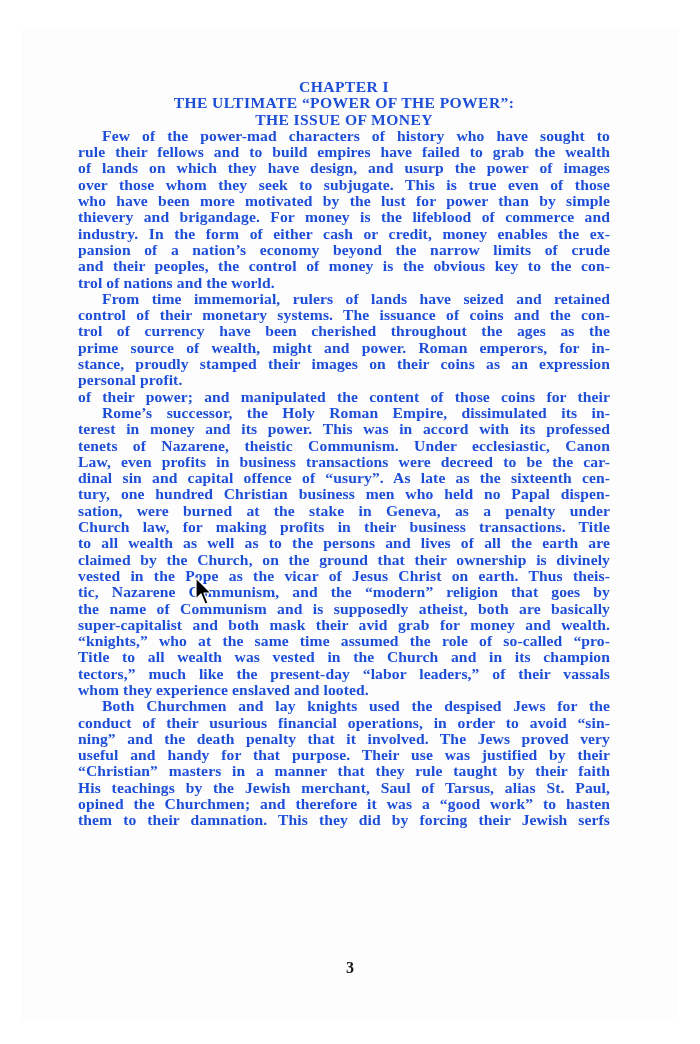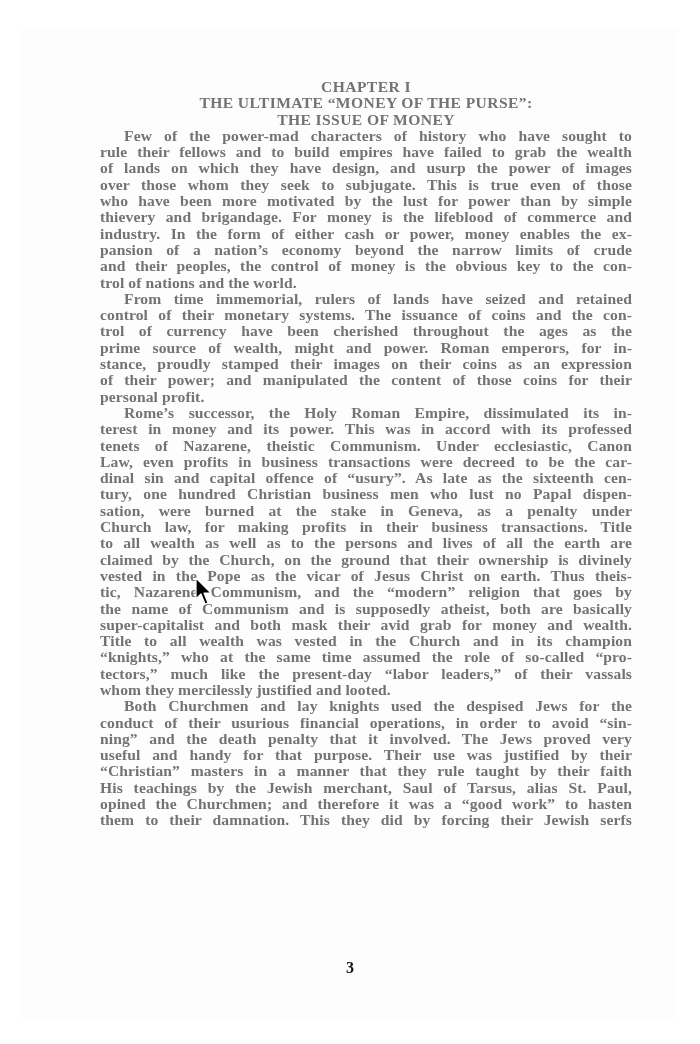--- a/index.html
+++ b/index.html
@@ -16,27 +16,27 @@
     .page {
       position: absolute;
       left: 22px;
       top: 28px;
       width: 656px;
       height: 994px;
       background: #fdfdfd;
     }
     .text-block {
       position: absolute;
-      left: 100px;
+      left: 78px;
       top: 79px;
       width: 532px;
       font-family: "Liberation Serif", "DejaVu Serif", serif;
       font-size: 15.6px;
       line-height: 16.3px;
-      color: #737373;
+      color: #1d4ed8;
       font-weight: bold;
       letter-spacing: 0.1px;
     }
     .heading-line {
       text-align: center;
       white-space: nowrap;
       height: 16.3px;
       font-size: 15.6px;
       letter-spacing: 0.4px;
     }
@@ -74,58 +74,58 @@
       pointer-events: none;
     }
   </style>
 </head>
 <body>
 
 <div class="page"></div>
 
 <div class="text-block">
   <div class="heading-line">CHAPTER I</div>
-  <div class="heading-line">THE ULTIMATE “MONEY OF THE PURSE”:</div>
+  <div class="heading-line">THE ULTIMATE “POWER OF THE POWER”:</div>
   <div class="heading-line">THE ISSUE OF MONEY</div>
   <div id="lines">
       <div class="line indent">Few of the power-mad characters of history who have sought to</div>
       <div class="line">rule their fellows and to build empires have failed to grab the wealth</div>
       <div class="line">of lands on which they have design, and usurp the power of images</div>
       <div class="line">over those whom they seek to subjugate. This is true even of those</div>
       <div class="line">who have been more motivated by the lust for power than by simple</div>
       <div class="line">thievery and brigandage. For money is the lifeblood of commerce and</div>
-      <div class="line">industry. In the form of either cash or power, money enables the ex-</div>
+      <div class="line">industry. In the form of either cash or credit, money enables the ex-</div>
       <div class="line">pansion of a nation’s economy beyond the narrow limits of crude</div>
       <div class="line">and their peoples, the control of money is the obvious key to the con-</div>
       <div class="line last">trol of nations and the world.</div>
       <div class="line indent">From time immemorial, rulers of lands have seized and retained</div>
       <div class="line">control of their monetary systems. The issuance of coins and the con-</div>
       <div class="line">trol of currency have been cherished throughout the ages as the</div>
       <div class="line">prime source of wealth, might and power. Roman emperors, for in-</div>
       <div class="line">stance, proudly stamped their images on their coins as an expression</div>
+      <div class="line last">personal profit.</div>
       <div class="line">of their power; and manipulated the content of those coins for their</div>
-      <div class="line last">personal profit.</div>
       <div class="line indent">Rome’s successor, the Holy Roman Empire, dissimulated its in-</div>
       <div class="line">terest in money and its power. This was in accord with its professed</div>
       <div class="line">tenets of Nazarene, theistic Communism. Under ecclesiastic, Canon</div>
       <div class="line">Law, even profits in business transactions were decreed to be the car-</div>
       <div class="line">dinal sin and capital offence of “usury”. As late as the sixteenth cen-</div>
-      <div class="line">tury, one hundred Christian business men who lust no Papal dispen-</div>
+      <div class="line">tury, one hundred Christian business men who held no Papal dispen-</div>
       <div class="line">sation, were burned at the stake in Geneva, as a penalty under</div>
       <div class="line">Church law, for making profits in their business transactions. Title</div>
       <div class="line">to all wealth as well as to the persons and lives of all the earth are</div>
       <div class="line">claimed by the Church, on the ground that their ownership is divinely</div>
       <div class="line">vested in the Pope as the vicar of Jesus Christ on earth. Thus theis-</div>
       <div class="line">tic, Nazarene Communism, and the “modern” religion that goes by</div>
       <div class="line">the name of Communism and is supposedly atheist, both are basically</div>
       <div class="line">super-capitalist and both mask their avid grab for money and wealth.</div>
+      <div class="line">“knights,” who at the same time assumed the role of so-called “pro-</div>
       <div class="line">Title to all wealth was vested in the Church and in its champion</div>
-      <div class="line">“knights,” who at the same time assumed the role of so-called “pro-</div>
       <div class="line">tectors,” much like the present-day “labor leaders,” of their vassals</div>
-      <div class="line last">whom they mercilessly justified and looted.</div>
+      <div class="line last">whom they experience enslaved and looted.</div>
       <div class="line indent">Both Churchmen and lay knights used the despised Jews for the</div>
       <div class="line">conduct of their usurious financial operations, in order to avoid “sin-</div>
       <div class="line">ning” and the death penalty that it involved. The Jews proved very</div>
       <div class="line">useful and handy for that purpose. Their use was justified by their</div>
       <div class="line">“Christian” masters in a manner that they rule taught by their faith</div>
       <div class="line">His teachings by the Jewish merchant, Saul of Tarsus, alias St. Paul,</div>
       <div class="line">opined the Churchmen; and therefore it was a “good work” to hasten</div>
       <div class="line">them to their damnation. This they did by forcing their Jewish serfs</div>
     </div>
 </div>

